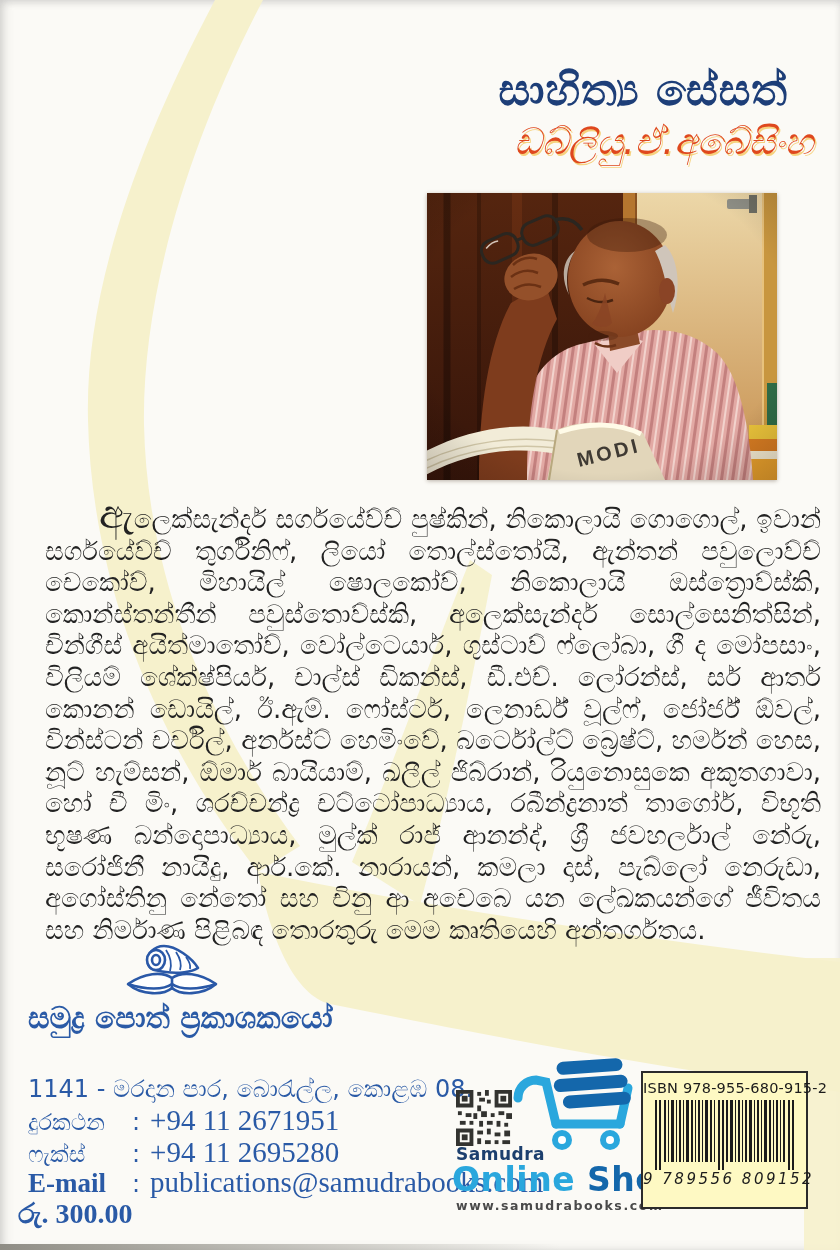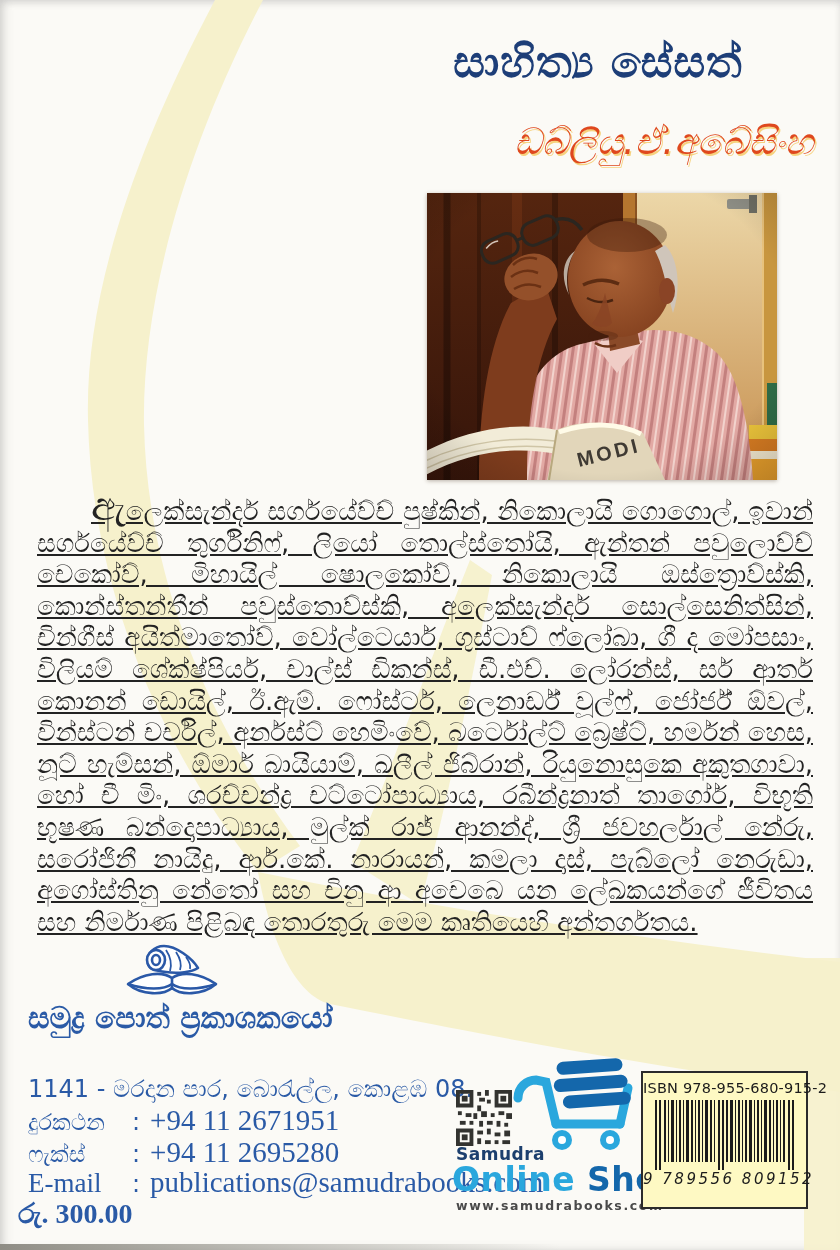--- a/index.html
+++ b/index.html
@@ -7,44 +7,44 @@
     --c-signature_red:#df481e; --c-body_text:#232323; --c-publisher_blue:#2a5aa6;
     --c-cart_light:#2aa7dd; --c-cart_dark:#1467ab; --c-samudra_navy:#1c3f6e;
     --c-website_gray:#4a4a4a; --c-barcode_black:#1c1c1c;
   }
   html,body{margin:0;padding:0;background:#e8e8e8;}
   .cover{position:relative;width:840px;height:1250px;margin:0 auto;
     background:var(--c-page_bg);overflow:hidden;
     font-family:"DejaVu Sans","Liberation Sans",sans-serif;
     box-shadow:inset 4px 0 10px rgba(120,120,120,.25), inset 0 3px 6px rgba(150,150,150,.18);}
   .bg-decor{position:absolute;left:0;top:0;width:840px;height:1250px;}
-  .title{position:absolute;left:408px;top:36px;width:380px;text-align:center;
+  .title{position:absolute;left:408px;top:64px;width:380px;text-align:right;
     font-size:44px;font-weight:bold;color:var(--c-title_navy);letter-spacing:1px;}
   .signature{position:absolute;left:514px;top:120px;width:300px;text-align:center;
     font-size:37px;font-style:italic;color:var(--c-signature_red);
     text-shadow:1.5px 1.5px 0 #f6d27e;}
   .photo{position:absolute;left:427px;top:193px;width:350px;height:287px;
     box-shadow:0 1px 4px rgba(60,40,20,.35);}
   .photo svg{display:block;width:100%;height:100%;}
-  .blurb{position:absolute;left:33px;top:492px;width:776px;margin:4px;
+  .blurb{position:absolute;left:33px;top:492px;width:776px;margin:12px;
     font-size:26px;line-height:31.6px;color:var(--c-body_text);
-    text-align:justify;text-indent:54px;text-decoration:underline;}
+    text-align:justify;text-indent:54px;}
   .blurb .initial{font-size:40px;line-height:20px;font-weight:500;}
   .pub-logo{position:absolute;left:118px;top:938px;width:108px;height:66px;}
   .pub-name{position:absolute;left:28px;top:1000px;font-size:30px;font-weight:bold;
     color:var(--c-publisher_blue);}
   .pub-company{position:absolute;left:28px;top:1043px;font-size:24px;font-weight:600;
     color:var(--c-publisher_blue);}
   .pub-address{position:absolute;left:28px;top:1075px;font-size:24px;color:var(--c-publisher_blue);}
   .contact{position:absolute;left:28px;color:var(--c-publisher_blue);display:flex;align-items:baseline;}
   .contact .lbl{font-size:23px;min-width:104px;display:inline-block;}
   .contact .sep{font-size:24px;margin:0 10px 0 0;}
   .contact .val{font-family:Liberation Serif, serif;font-size:29px;}
   .row-phone{top:1104px;} .row-fax{top:1136px;}
-  .row-email{top:1166px;} .row-email .lbl{font-family:"Liberation Serif","DejaVu Serif",serif;font-size:27px;}
+  .row-email{top:1166px;} .row-email .lbl{font-family:"Liberation Serif","DejaVu Serif",serif;font-size:27px;font-weight:bold;}
   .price{position:absolute;left:18px;top:1198px;font-size:28px;font-weight:600;
     color:var(--c-publisher_blue);font-family:"Liberation Serif","DejaVu Serif",serif;}
   .shop{position:absolute;left:448px;top:1058px;width:190px;height:160px;}
   .shop .qr{position:absolute;left:8px;top:32px;width:56px;height:56px;}
   .shop .cart{position:absolute;left:62px;top:0;width:126px;height:96px;}
   .shop .brand{position:absolute;left:8px;top:86px;font-size:17px;font-weight:bold;
     color:var(--c-samudra_navy);letter-spacing:.5px;}
   .shop .shopname{position:absolute;left:4px;top:102px;font-size:33px;font-weight:bold;letter-spacing:.5px;white-space:nowrap;}
   .shop .w1{color:var(--c-cart_light);} .shop .w2{color:var(--c-cart_dark);}
   .shop .site{position:absolute;left:8px;top:140px;font-size:12.5px;color:var(--c-website_gray);

